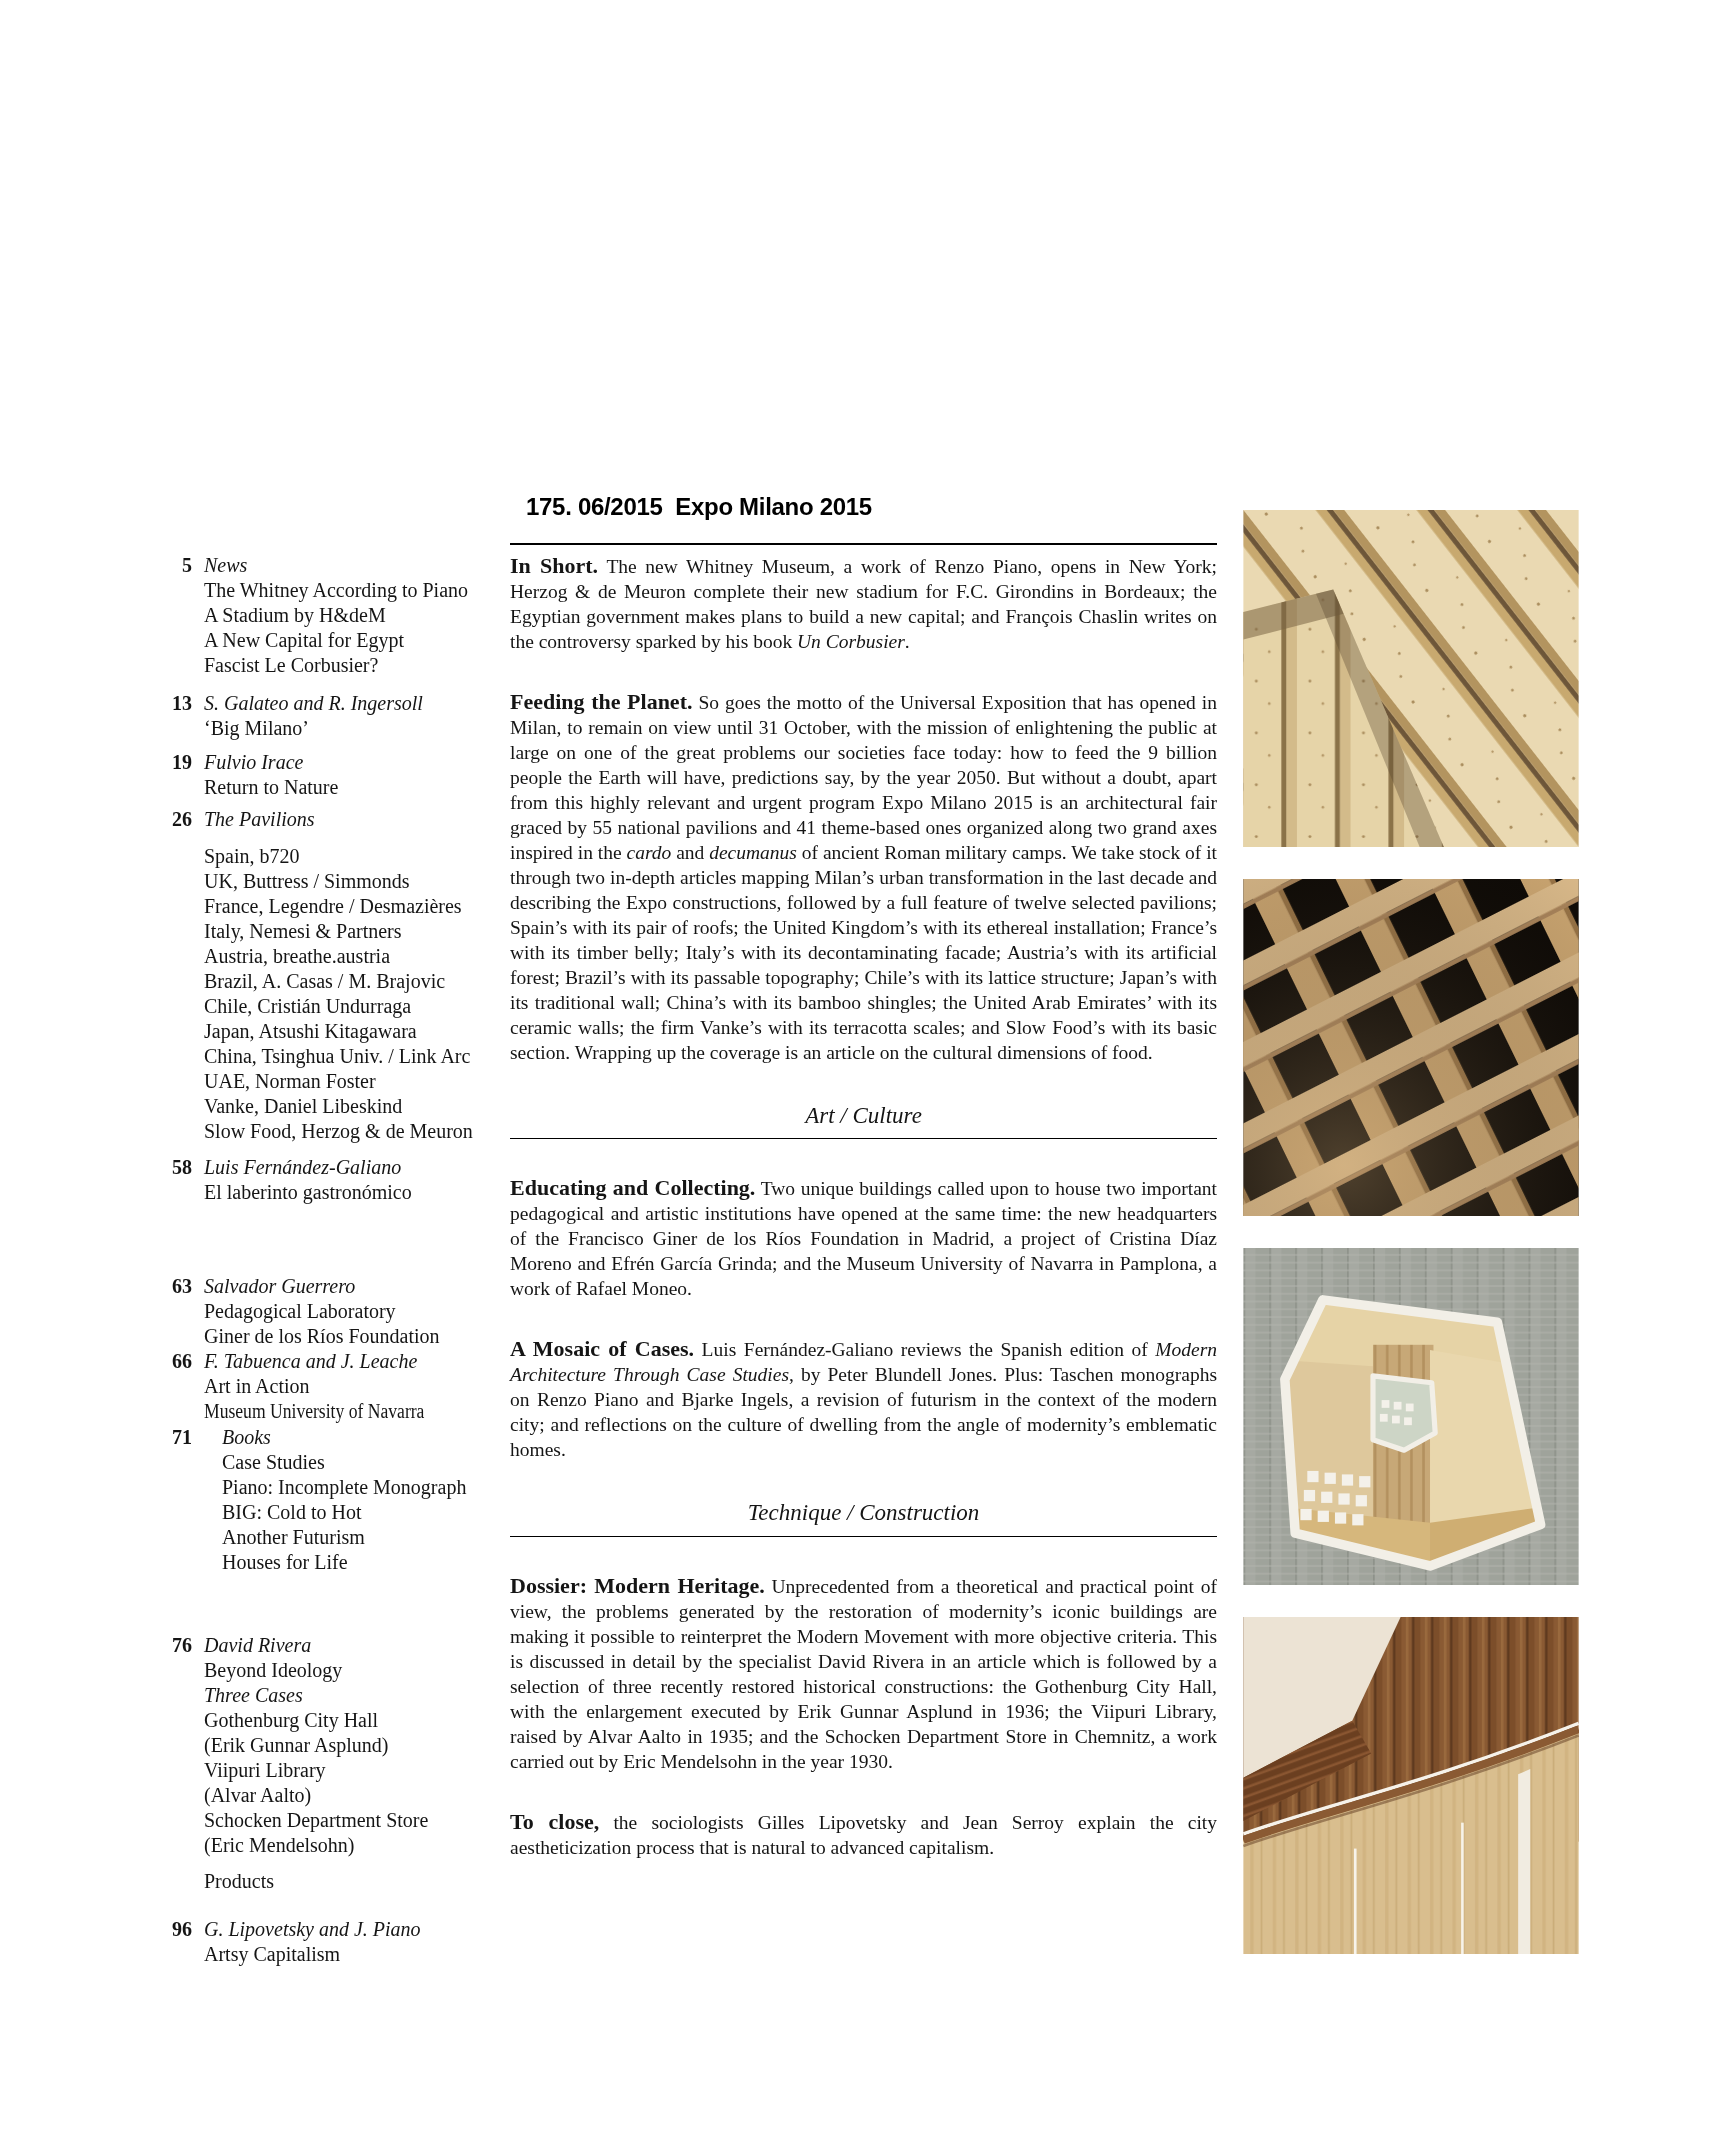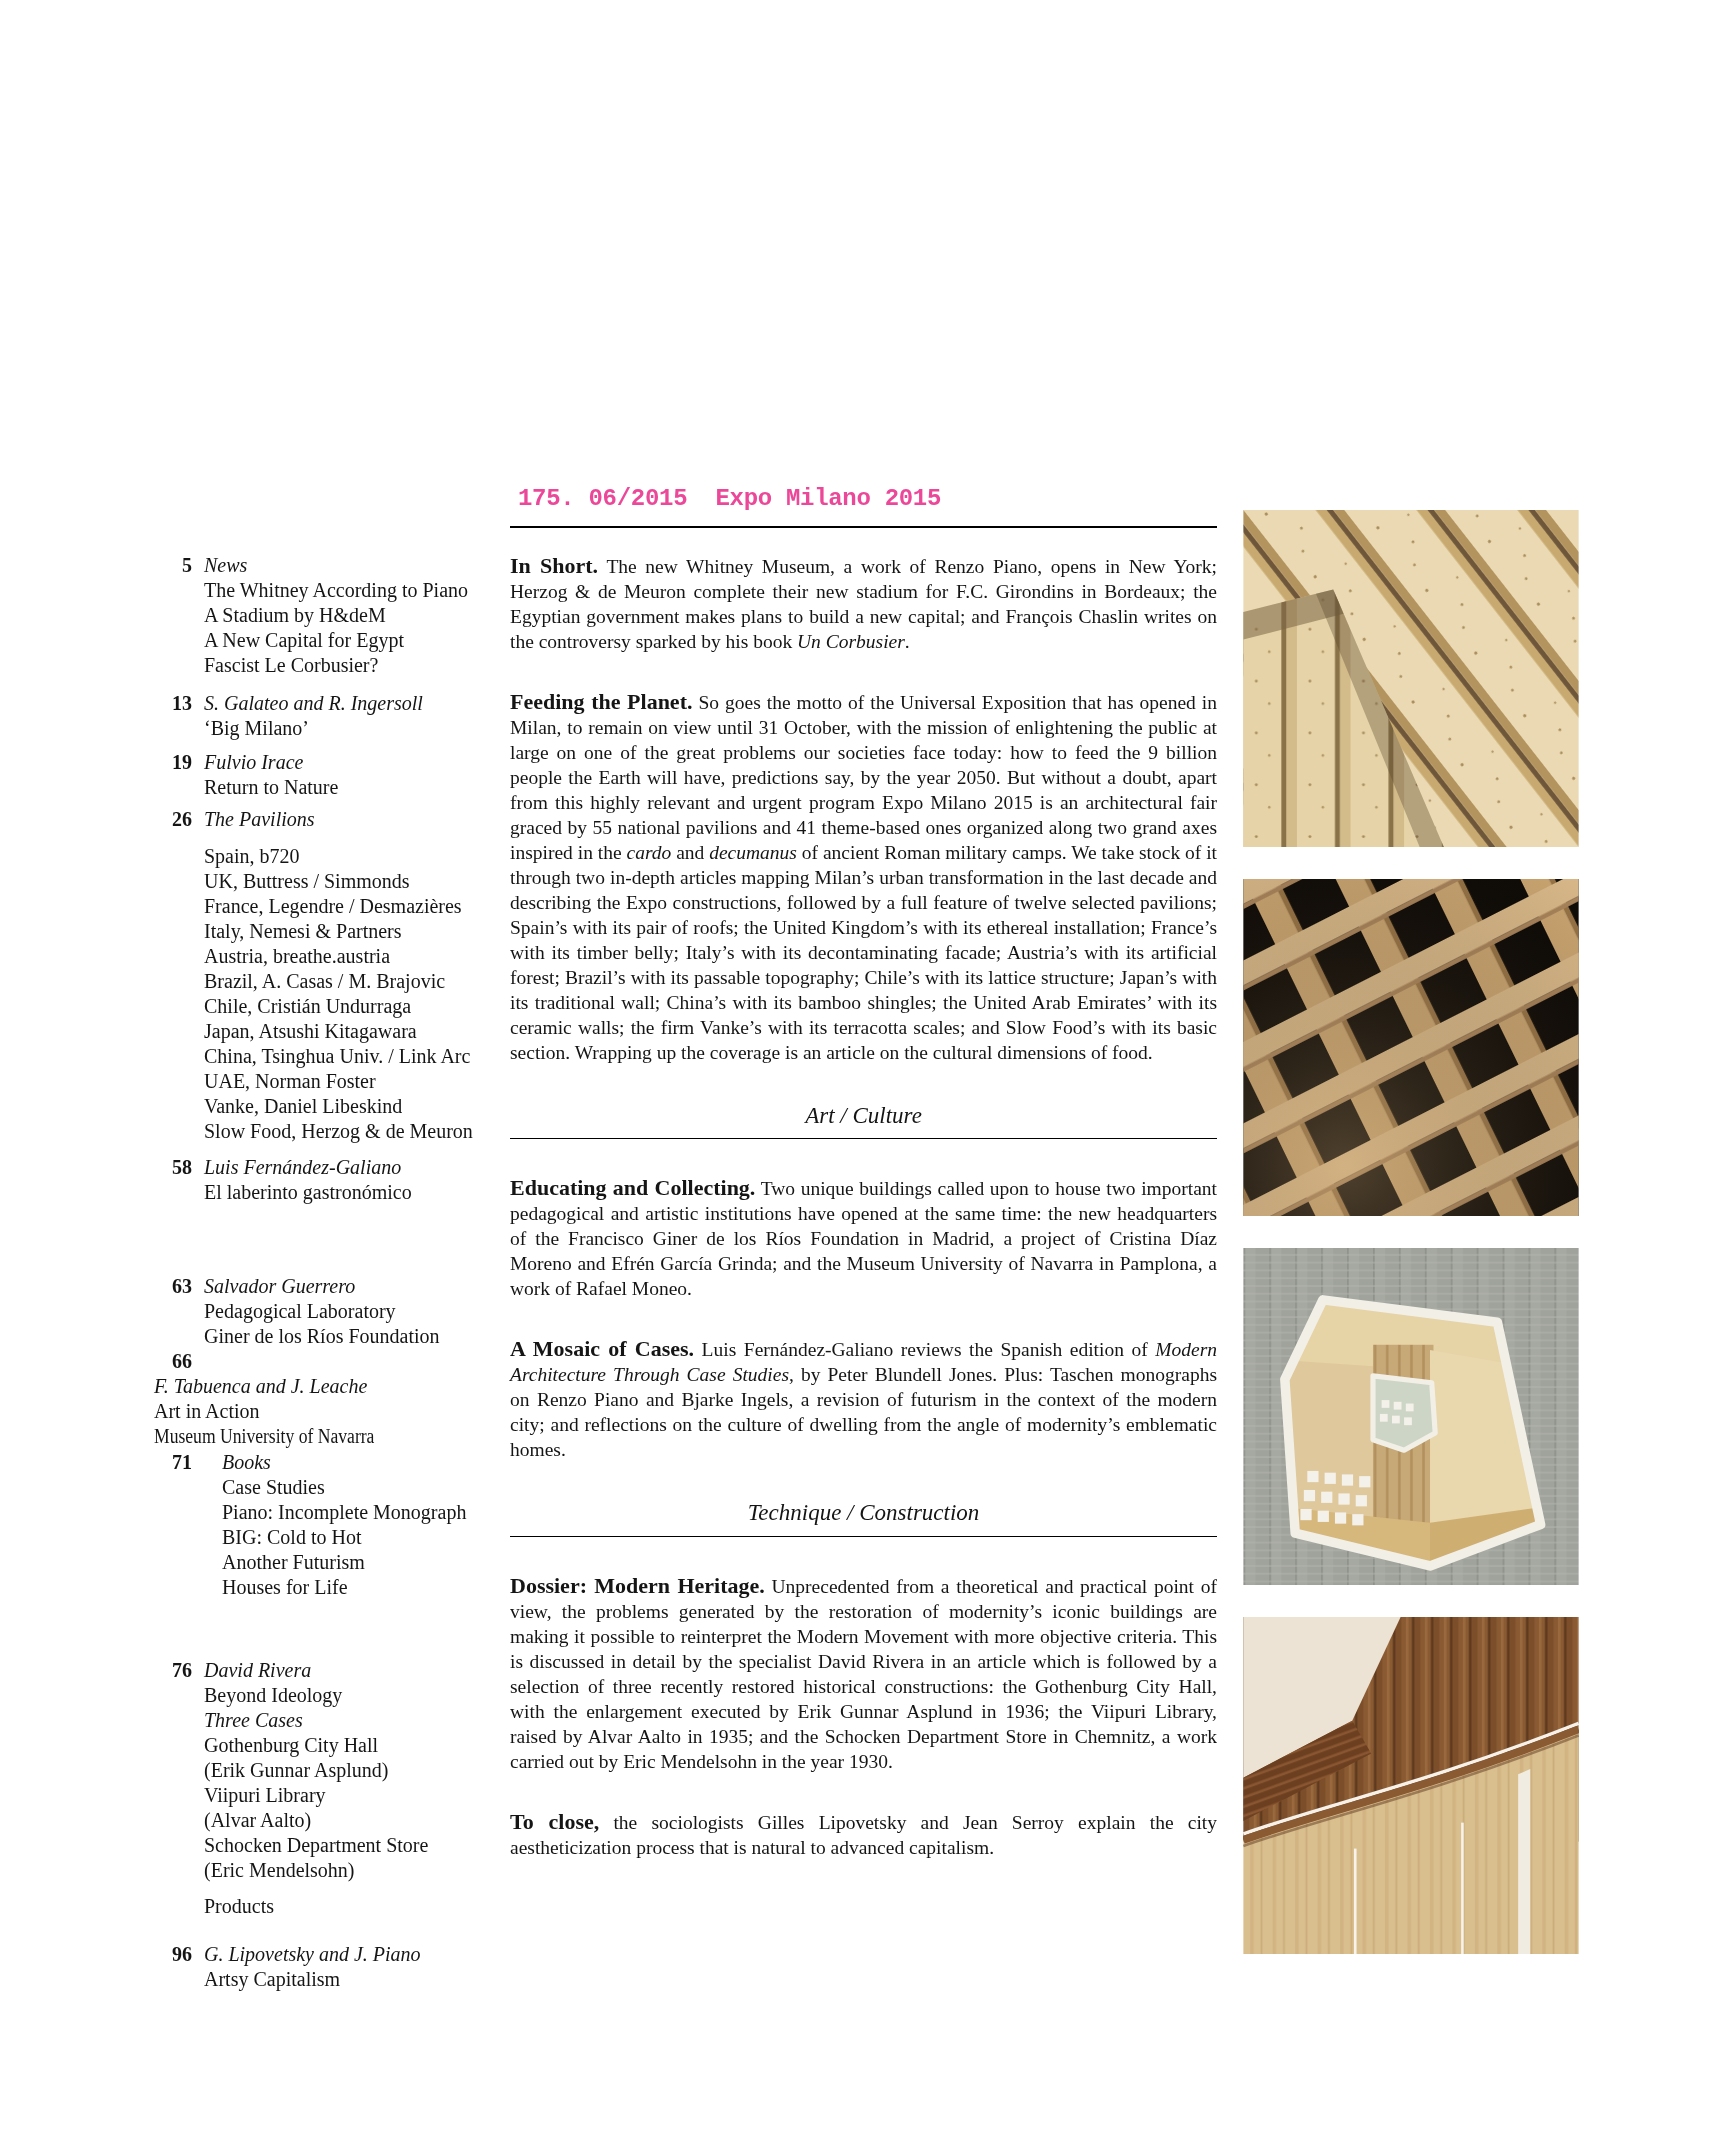--- a/index.html
+++ b/index.html
@@ -2,34 +2,34 @@
 <html style="font-size:14px"><head>
 <meta charset="utf-8">
 <style>
   html,body{margin:0;padding:0;background:#ffffff;}
   .page{position:relative;width:1729px;height:2140px;background:#fff;overflow:hidden;
         font-family:"Liberation Serif",serif;color:#151515;}
 
   
   .masthead{position:absolute;left:510px;top:477px;width:707px;
             border-bottom:2.6px solid #000;padding-bottom:6px;}
-  .masthead h1{margin:8px;font-family:Liberation Mono, monospace;font-weight:bold;
-               font-size:24px;letter-spacing:-0.3px;white-space:pre;color:#ec4899;}
+  .masthead h1{margin:16px;font-family:Liberation Sans, sans-serif;font-weight:bold;
+               font-size:24px;letter-spacing:-0.3px;white-space:pre;color:#000000;}
 
   
   .toc{position:absolute;left:154px;top:553px;width:353px;
        font-size:20px;line-height:25px;}
   .toc-entry{display:flex;margin-top:8.6px;}
   .toc-entry:nth-child(1){margin-top:0;}
   .toc-entry:nth-child(2){margin-top:13px;}
   .toc-entry:nth-child(3){margin-top:8.6px;}
   .toc-entry:nth-child(4){margin-top:7.8px;}
   .toc-entry:nth-child(5){margin-top:11.2px;}
   .toc-entry:nth-child(6){margin-top:69px;}
-  .toc-entry:nth-child(7){margin-top:0px;flex-direction:column;}
+  .toc-entry:nth-child(7){margin-top:0px;}
   .toc-entry:nth-child(8){margin-top:1px;gap:18px;}
   .toc-entry:nth-child(9){margin-top:58px;}
   .toc-entry:nth-child(10){margin-top:23px;}
   .toc-num{flex:none;width:38px;padding-right:12px;text-align:right;font-weight:bold;}
   .toc-lines{flex:1;min-width:0;}
   .toc-line{display:block;}
   .italic{font-style:italic;}
   .gap{margin-top:11.2px;}
   .narrow{display:inline-block;transform:scaleX(.88);transform-origin:0 50%;white-space:nowrap;}
 

